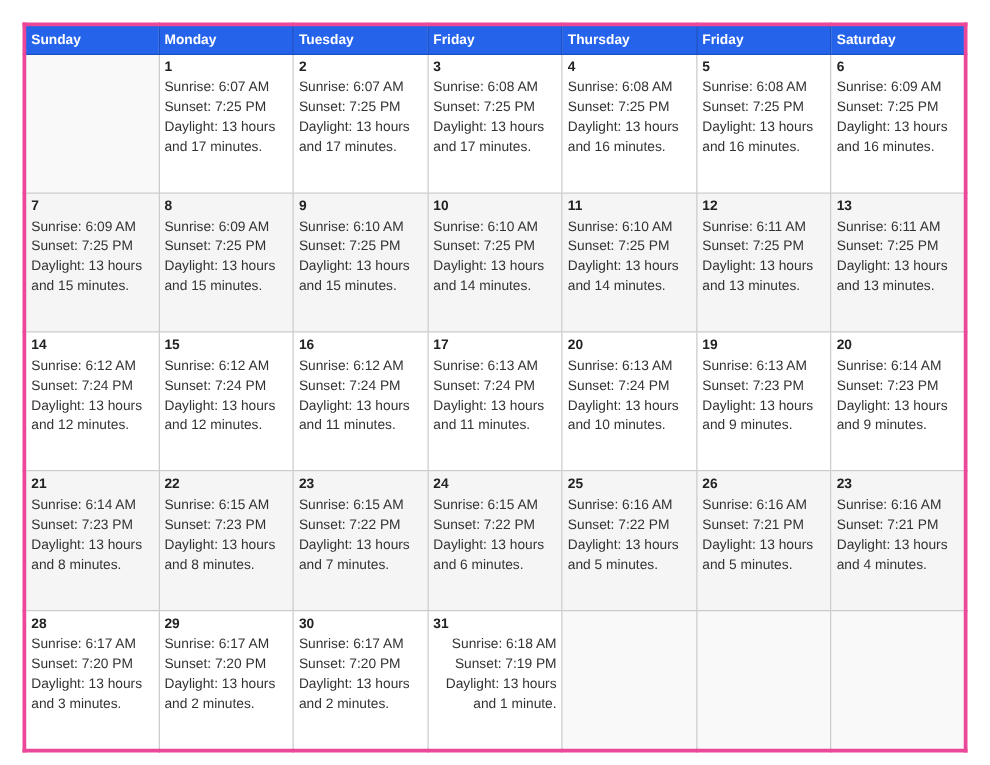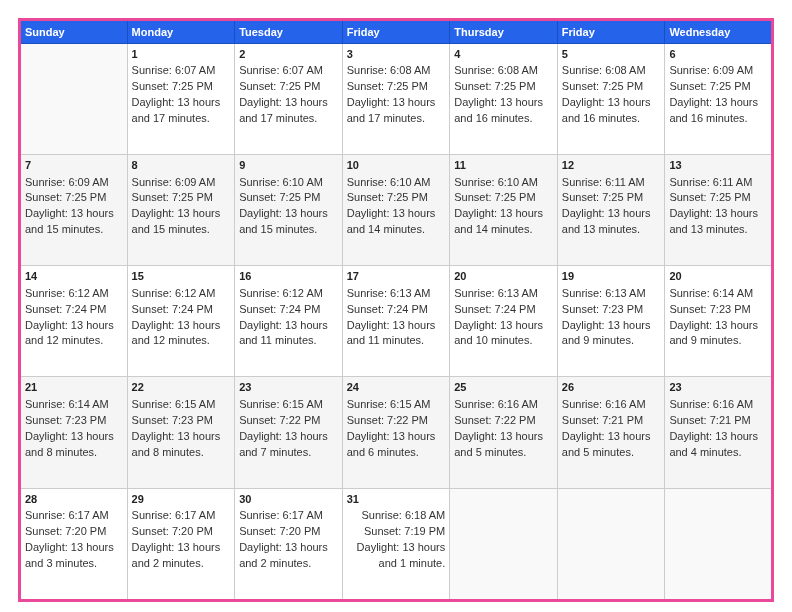--- a/index.html
+++ b/index.html
@@ -102,21 +102,21 @@
 
   <table class="calendar">
     <thead>
       <tr>
         <th>Sunday</th>
         <th>Monday</th>
         <th>Tuesday</th>
         <th>Friday</th>
         <th>Thursday</th>
         <th>Friday</th>
-        <th>Wednesday</th>
+        <th>Saturday</th>
       </tr>
     </thead>
     <tbody id="calendar-body">
     <tr style="background: rgb(255, 255, 255);">
           <td class="empty" style="background: rgb(249, 249, 249);"></td>
           <td>
             <span class="day-num">1</span>
             <div class="day-info" style="white-space: pre-line;">Sunrise: 6:07 AM
 Sunset: 7:25 PM
 Daylight: 13 hours

